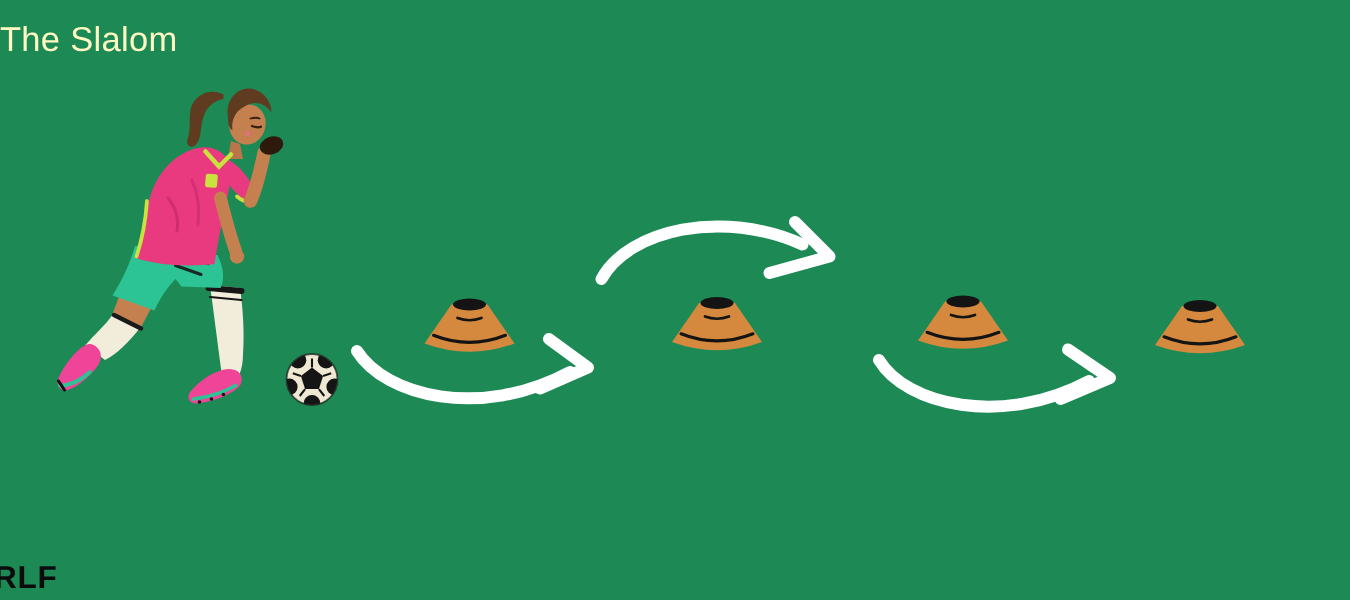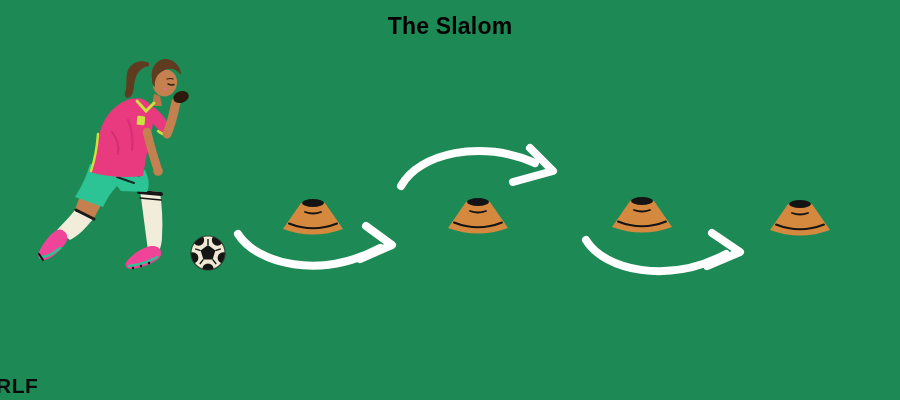--- a/index.html
+++ b/index.html
@@ -5,22 +5,22 @@
   html,body{margin:0;padding:0;}
   body{
     width:900px;height:400px;overflow:hidden;
     font-family:"Liberation Sans", sans-serif;
     background:#1d8a55;
   }
   .stage{position:relative;width:900px;height:400px;overflow:hidden;}
   .stage svg.scene{position:absolute;inset:0;display:block;}
   .title{
     position:absolute;top:13px;left:0;right:0;
-    text-align:center;font-size:23px;font-weight:700;
-    color:#000000;letter-spacing:0.2px;
+    font-size:23px;font-weight:400;
+    color:#fef9c3;letter-spacing:0.2px;
   }
   .watermark{
     position:absolute;bottom:2px;left:-4px;
     font-size:21px;font-weight:800;color:#0b0b0b;letter-spacing:0.5px;
   }
 </style>
 </head>
 <body>
 
 <div class="stage">

